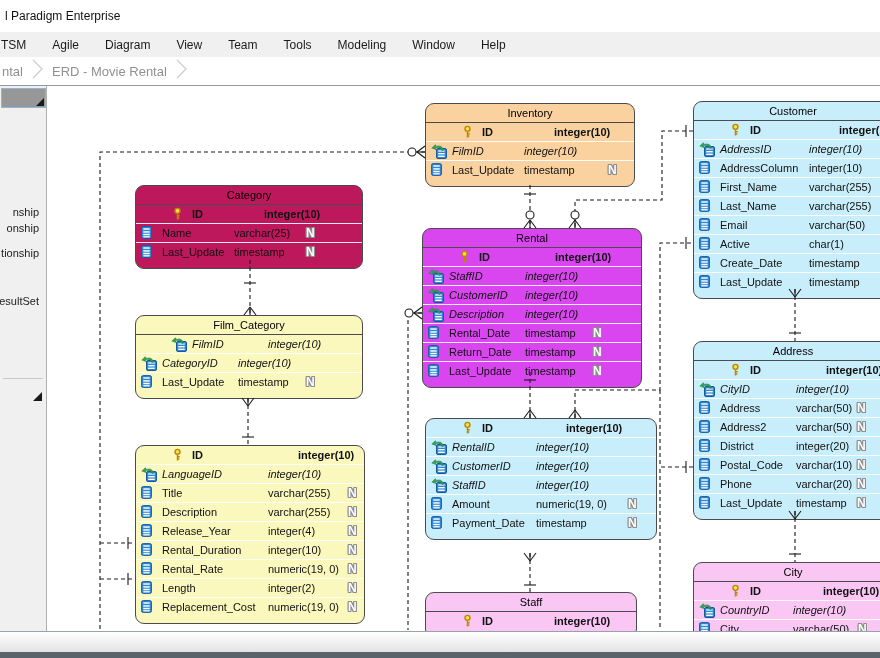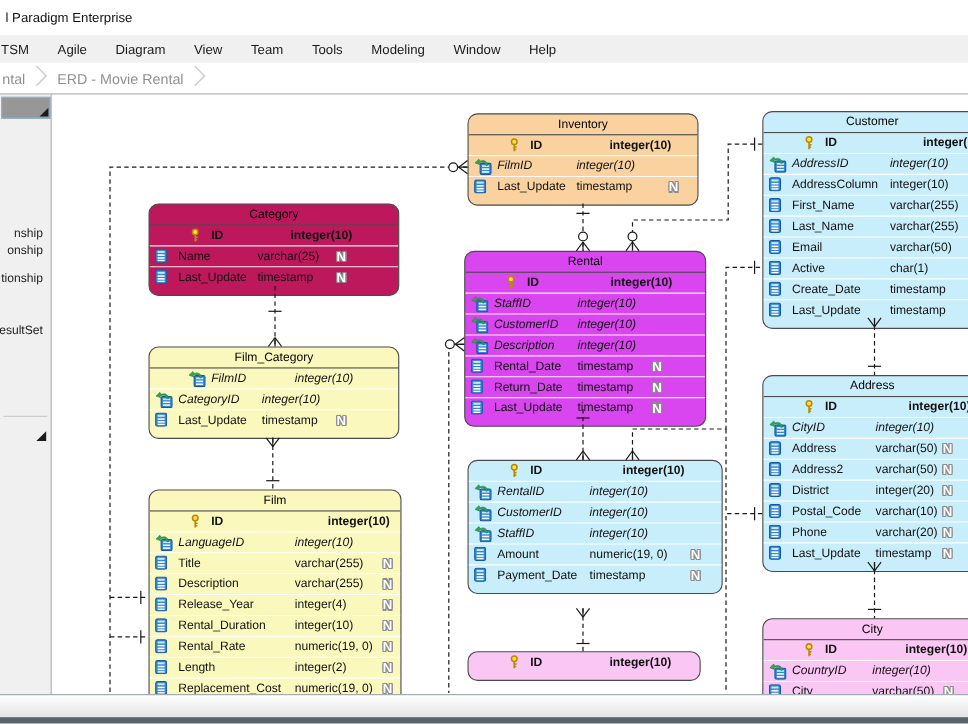--- a/index.html
+++ b/index.html
@@ -388,21 +388,20 @@
                 <rect x="2.5" y="5.6" width="7" height="1.6" fill="#fff"></rect>
                 <rect x="2.5" y="8.4" width="7" height="1.6" fill="#fff"></rect>
                 <rect x="2.5" y="11" width="7" height="1.4" fill="#fff"></rect>
               </svg></span>
             <span class="cname">Last_Update</span>
             <span class="ctype" style="left: 102px;">timestamp</span>
             <span class="nul" style="left: 170px;">N</span>
           </div>
         </div>
         <div class="etable" style="left: 135px; top: 445px; width: 230px; background: rgb(251, 248, 190); border-color: rgb(75, 75, 75);">
-          <div class="ehead">Film</div>
           <div class="erow first bold">
             <span class="ic"><svg width="13" height="14" viewBox="0 0 14 14">
                 <circle cx="7" cy="3.6" r="2.7" fill="#FFDE4D" stroke="#B98A00" stroke-width="1.5"></circle>
                 <path d="M7 6.3 V13 M7 8.8 h2.4 M7 11.2 h2" stroke="#B98A00" stroke-width="1.6" fill="none"></path>
               </svg></span>
             <span class="cname">ID</span>
             <span class="ctype" style="left: 132px;">integer(10)</span>
           </div>
           <div class="erow italic">
             <span class="ic"><svg width="16" height="15" viewBox="0 0 16 15">
@@ -665,20 +664,21 @@
                 <rect x="2.5" y="5.6" width="7" height="1.6" fill="#fff"></rect>
                 <rect x="2.5" y="8.4" width="7" height="1.6" fill="#fff"></rect>
                 <rect x="2.5" y="11" width="7" height="1.4" fill="#fff"></rect>
               </svg></span>
             <span class="cname">Last_Update</span>
             <span class="ctype" style="left: 102px;">timestamp</span>
             <span class="nul" style="left: 163px;">N</span>
           </div>
         </div>
         <div class="etable" style="left: 425px; top: 592px; width: 212px; background: rgb(250, 198, 244); border-color: rgb(75, 75, 75);">
+          <div class="ehead">Staff</div>
           <div class="erow first bold">
             <span class="ic"><svg width="13" height="14" viewBox="0 0 14 14">
                 <circle cx="7" cy="3.6" r="2.7" fill="#FFDE4D" stroke="#B98A00" stroke-width="1.5"></circle>
                 <path d="M7 6.3 V13 M7 8.8 h2.4 M7 11.2 h2" stroke="#B98A00" stroke-width="1.6" fill="none"></path>
               </svg></span>
             <span class="cname">ID</span>
             <span class="ctype" style="left: 98px;">integer(10)</span>
           </div>
         </div>
         <div class="etable" style="left: 693px; top: 562px; width: 200px; background: rgb(250, 198, 244); border-color: rgb(75, 75, 75);">

